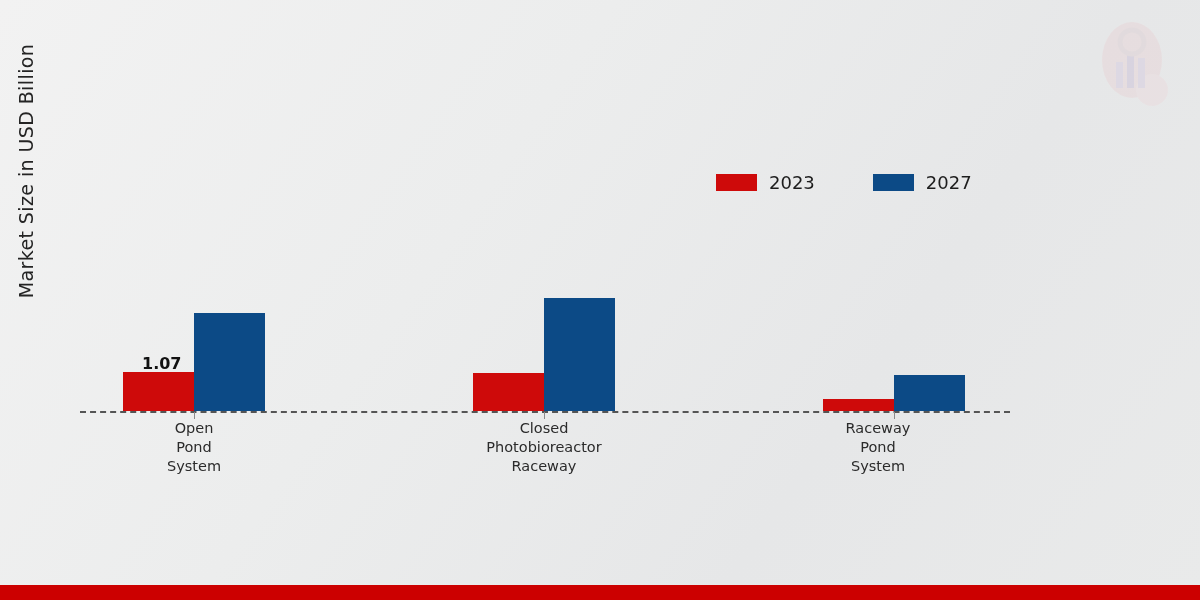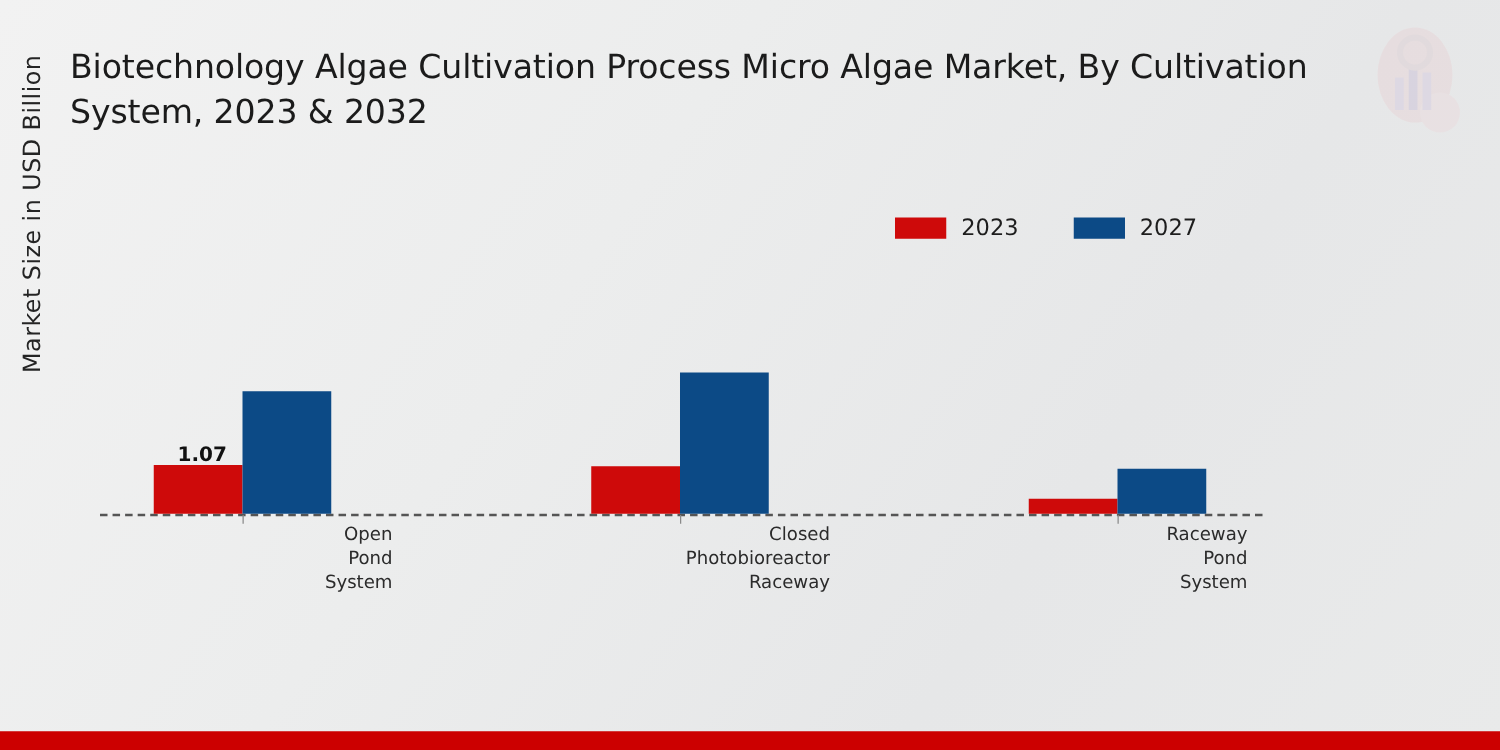--- a/index.html
+++ b/index.html
@@ -60,21 +60,21 @@
     letter-spacing: 0.4px;
   }
 
   
   .legend {
     position: absolute;
     left: 716px;
     top: 172px;
     display: flex;
     align-items: center;
-    gap: 44px;
+    gap: 58px;
   }
   .legend-item {
     display: flex;
     align-items: center;
     gap: 12px;
   }
   .legend-swatch {
     width: 41px;
     height: 17px;
     display: block;
@@ -120,21 +120,21 @@
     position: absolute;
     top: 412px;
     width: 1px;
     height: 7px;
     background: #8a8a8a;
   }
   .cat-label {
     position: absolute;
     top: 419px;
     width: 240px;
-    text-align: right;
+    text-align: center;
     font-family: "DejaVu Sans", sans-serif;
     font-size: 14.5px;
     line-height: 1.32;
     color: #2b2b2b;
     white-space: pre-line;
   }
 
   
   .bottom-band {
     position: absolute;
@@ -152,22 +152,20 @@
 
   <svg class="watermark" viewBox="0 0 92 96" aria-hidden="true">
     <ellipse cx="46" cy="42" rx="30" ry="38" fill="#e9c9cc"></ellipse>
     <circle cx="66" cy="72" r="16" fill="#edd3d6"></circle>
     <rect x="30" y="44" width="7" height="26" fill="#c9b8d8"></rect>
     <rect x="41" y="34" width="7" height="36" fill="#b9a8cc"></rect>
     <rect x="52" y="40" width="7" height="30" fill="#c9b8d8"></rect>
     <circle cx="46" cy="24" r="12" fill="none" stroke="#d8bfc4" stroke-width="5"></circle>
   </svg>
 
-  <div class="chart-title">Biotechnology Algae Cultivation Process Micro Algae Market, By Cultivation
-System, 2023 &amp; 2032</div>
 
   <div class="ylabel">Market Size in USD Billion</div>
 
   <div class="legend">
     <div class="legend-item">
       <span class="legend-swatch" style="background:#ce0a0a"></span>
       <span class="legend-text">2023</span>
     </div>
     <div class="legend-item">
       <span class="legend-swatch" style="background:#0c4a86"></span>

